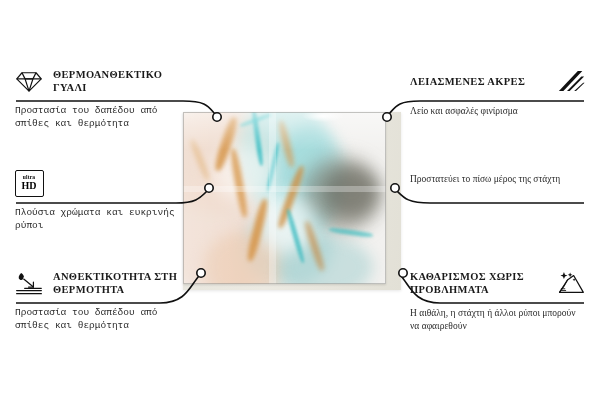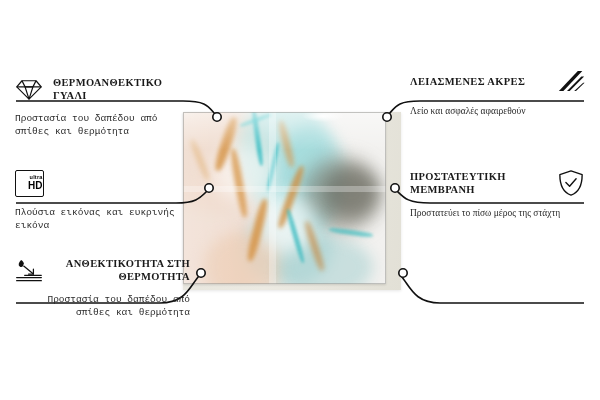--- a/index.html
+++ b/index.html
@@ -61,32 +61,32 @@
     font-size:10.5px;font-weight:bold;letter-spacing:.35px;color:#1a1a1a;
     line-height:13px;text-transform:uppercase;flex:1;
   }
   .fdesc{
     margin-top:7px;font-size:9.5px;line-height:12.5px;color:#2b2b2b;
   }
   .feat.left .fdesc{padding-left:1px;font-family:Liberation Mono, monospace;}
   .feat.right .fdesc{padding-right:1px;}
 
   
-  #f-l1{top:72px;}
+  #f-l1{top:64px;}
   #f-l2{top:166px;}
-  #f-l3{top:253px;text-align:right;}
+  #f-l3{top:266px;}
   #f-r1{top:64px;}
   #f-r2{top:166px;}
   #f-r3{top:266px;}
 
   
   .hdbox{
     width:27px;height:25px;border:1.4px solid #111;border-radius:2px;
-    display:flex;flex-direction:column;align-items:flex-end;justify-content:center;
-    font-family:Liberation Sans, sans-serif;line-height:1;
+    display:flex;flex-direction:column;align-items:center;justify-content:center;
+    font-family:Liberation Serif, serif;line-height:1;
   }
   .hdbox b{font-size:5.5px;letter-spacing:.2px;font-weight:bold;}
   .hdbox i{font-size:10px;font-style:normal;font-weight:bold;margin-top:1px;}
 </style>
 </head>
 <body>
 
 <div class="stage">
 
   <div class="product">
@@ -170,21 +170,21 @@
 
   <div class="feat left" id="f-l2">
     <div class="fhead">
       <div class="ficon">
         <div class="hdbox">
           <b>ultra</b>
           <i>HD</i>
         </div>
       </div>
     </div>
-    <div class="fdesc">Πλούσια εικόνας και ευκρινής εικόνα</div>
+    <div class="fdesc">Πλούσια χρώματα και ευκρινής ρύποι</div>
   </div>
 
   <div class="feat left" id="f-l3">
     <div class="fhead">
       <div class="ficon">
         <svg viewBox="0 0 34 30" width="30" height="27" fill="none" stroke="#111" stroke-width="1.4" stroke-linecap="round" stroke-linejoin="round">
           <path d="M8,3 C5,6 4.5,9 6.5,10.5 C8.5,12 11,10.5 10.5,8 C12,9.5 11.5,4.5 8,3 Z" fill="#111" stroke="none"></path>
           <path d="M11,10 L22,19"></path>
           <path d="M22,19 L22,13.5 M22,19 L16.5,19"></path>
           <path d="M3,23 L31,23"></path>
@@ -201,30 +201,37 @@
     <div class="fhead">
       <div class="ficon">
         <svg viewBox="0 0 30 26" width="27" height="24" fill="#111">
           <polygon points="22,2 27,2 6,24 1,24"></polygon>
           <polygon points="26,8 29,8 13,24 10,24"></polygon>
           <polygon points="28,15 29.5,15 20,24 18,24"></polygon>
         </svg>
       </div>
       <div class="ftitle">ΛΕΙΑΣΜΕΝΕΣ ΑΚΡΕΣ</div>
     </div>
-    <div class="fdesc">Λείο και ασφαλές αφαιρεθούν</div>
+    <div class="fdesc">Λείο και ασφαλές φινίρισμα</div>
   </div>
 
   <div class="feat right" id="f-r2">
-    <div class="fhead">
-      <div class="ficon">
-        <svg viewBox="0 0 28 30" width="26" height="28" fill="none" stroke="#111" stroke-width="1.5" stroke-linecap="round" stroke-linejoin="round">
-          <path d="M14,2 L26,6 C26,18 21,25.5 14,28 C7,25.5 2,18 2,6 Z"></path>
-          <path d="M8.5,14.5 L12.5,18.5 L19.5,10.5"></path>
-        </svg>
-      </div>
-      <div class="ftitle">ΠΡΟΣΤΑΤΕΥΤΙΚΗ ΜΕΜΒΡΑΝΗ</div>
-    </div>
     <div class="fdesc">Προστατεύει το πίσω μέρος της στάχτη</div>
   </div>
 
+  <div class="feat right" id="f-r3">
+    <div class="fhead">
+      <div class="ficon">
+        <svg viewBox="0 0 34 30" width="30" height="27" fill="none" stroke="#111" stroke-width="1.4" stroke-linecap="round" stroke-linejoin="round">
+          <path d="M13,11 L20,6 L31,25 L4,25 Z"></path>
+          <path d="M4,25 L9,18 L13,11" stroke-width="1.2"></path>
+          <path d="M6,21 L10,21 M6.5,23 L11,23" stroke-width="1"></path>
+          <path d="M9,2 L10.2,5 L13,6 L10.2,7 L9,10 L7.8,7 L5,6 L7.8,5 Z" fill="#111" stroke="none"></path>
+          <path d="M16,2.5 L16.8,4.4 L18.7,5.2 L16.8,6 L16,7.9 L15.2,6 L13.3,5.2 L15.2,4.4 Z" fill="#111" stroke="none"></path>
+          <path d="M20.5,9 L21,10.2 L22.2,10.7 L21,11.2 L20.5,12.4 L20,11.2 L18.8,10.7 L20,10.2 Z" fill="#111" stroke="none"></path>
+        </svg>
+      </div>
+      <div class="ftitle">ΚΑΘΑΡΙΣΜΟΣ ΧΩΡΙΣ ΠΡΟΒΛΗΜΑΤΑ</div>
+    </div>
+    <div class="fdesc">Η αιθάλη, η στάχτη ή άλλοι ρύποι μπορούν να αφαιρεθούν</div>
+  </div>
 
 </div>
 
 </body></html>

